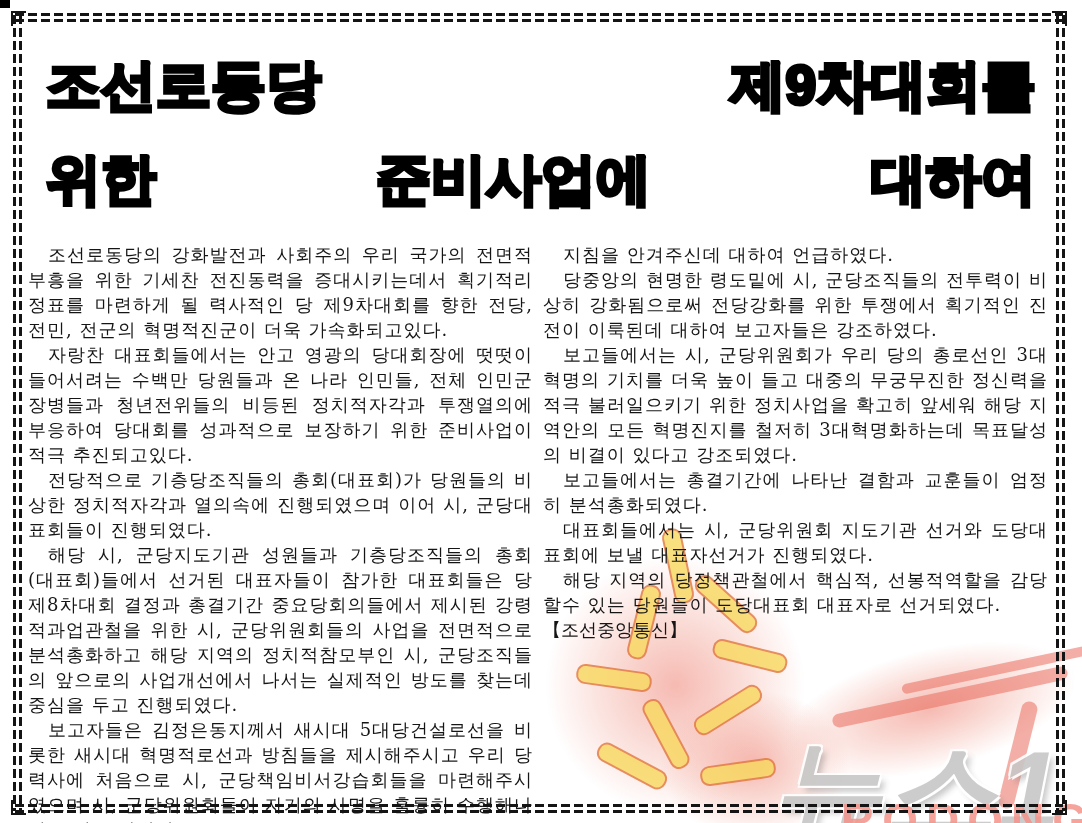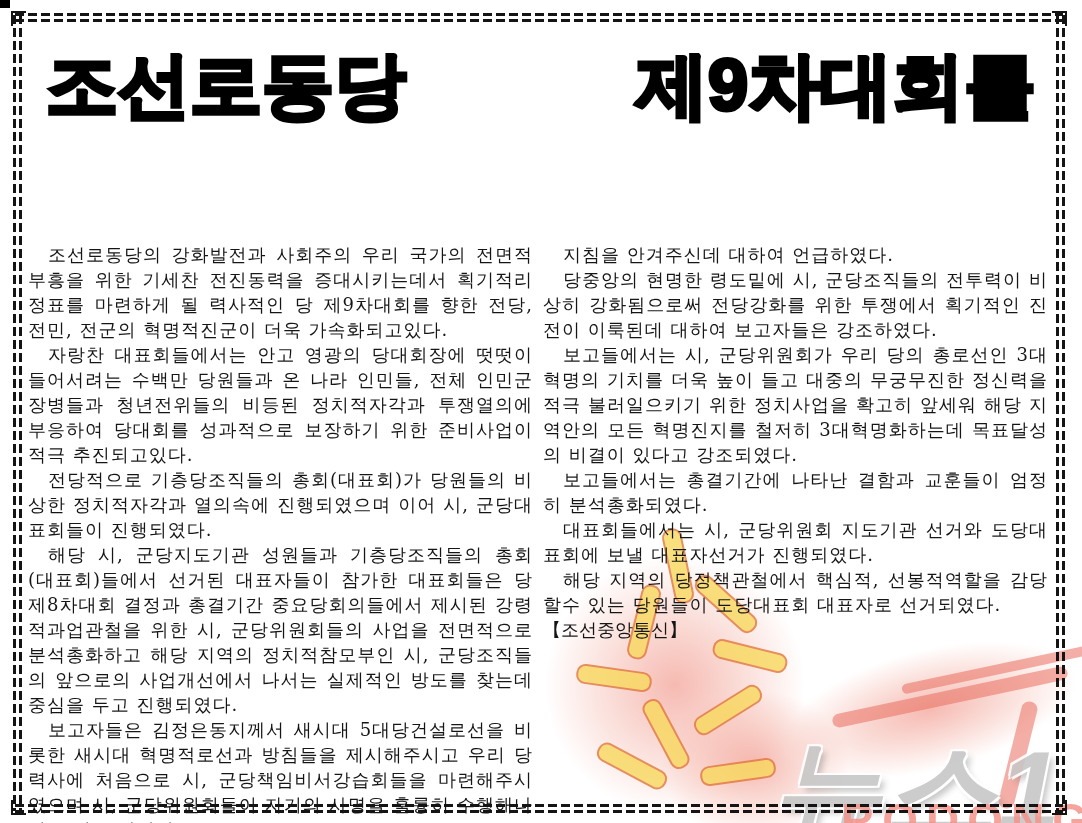--- a/index.html
+++ b/index.html
@@ -37,21 +37,21 @@
     background-size:3px 100%,3px 100%;background-position:0 0,6px 0;background-repeat:no-repeat;}
   .c{position:absolute;width:13px;height:13px;z-index:3;}
   .c-tl{top:11px;left:11px;border-top:2px solid #141414;border-left:2px solid #141414;}
   .c-tr{top:11px;right:15px;border-top:2px solid #141414;border-right:2px solid #141414;}
   .c-bl{bottom:8px;left:11px;border-bottom:2px solid #141414;border-left:2px solid #141414;}
   .c-br{bottom:8px;right:15px;border-bottom:2px solid #141414;border-right:2px solid #141414;}
   
   .headline{
     position:absolute;top:38px;left:46px;right:46px;z-index:2;
     font-family:"Liberation Sans","DejaVu Sans",sans-serif;
-    font-weight:900;font-size:72px;line-height:94px;
+    font-weight:900;font-size:55px;line-height:94px;
     color:#000;
     -webkit-text-stroke:4px #000;
     text-align:justify;
   }
   .headline-line{text-align-last:justify;white-space:nowrap;}
   
   .body-columns{
     position:absolute;top:242px;left:28px;right:34px;bottom:18px;z-index:2;
     display:flex;gap:10px;
     font-size:18px;line-height:25px;letter-spacing:1px;
@@ -117,20 +117,21 @@
     <div class="petal" style="left:594px;top:756px;transform:rotate(28deg);"></div>
     <div class="swoosh sw1"></div>
     <div class="swoosh sw2"></div>
     <div class="swoosh sw3"></div>
     <div class="wm-brand">뉴스1</div>
     <div class="wm-bottom">RODONG</div>
   </div>
 
   <div class="headline">
     <div class="headline-line">조선로동당 제9차대회를</div>
+    <div class="headline-line">위한 준비사업에 대하여</div>
   </div>
 
   <div class="body-columns">
     <div class="col">
       <p>조선로동당의 강화발전과 사회주의 우리 국가의 전면적부흥을 위한 기세찬 전진동력을 증대시키는데서 획기적리정표를 마련하게 될 력사적인 당 제9차대회를 향한 전당, 전민, 전군의 혁명적진군이 더욱 가속화되고있다.</p>
       <p>자랑찬 대표회들에서는 안고 영광의 당대회장에 떳떳이 들어서려는 수백만 당원들과 온 나라 인민들, 전체 인민군장병들과 청년전위들의 비등된 정치적자각과 투쟁열의에 부응하여 당대회를 성과적으로 보장하기 위한 준비사업이 적극 추진되고있다.</p>
       <p>전당적으로 기층당조직들의 총회(대표회)가 당원들의 비상한 정치적자각과 열의속에 진행되였으며 이어 시, 군당대표회들이 진행되였다.</p>
       <p>해당 시, 군당지도기관 성원들과 기층당조직들의 총회(대표회)들에서 선거된 대표자들이 참가한 대표회들은 당 제8차대회 결정과 총결기간 중요당회의들에서 제시된 강령적과업관철을 위한 시, 군당위원회들의 사업을 전면적으로 분석총화하고 해당 지역의 정치적참모부인 시, 군당조직들의 앞으로의 사업개선에서 나서는 실제적인 방도를 찾는데 중심을 두고 진행되였다.</p>
       <p>보고자들은 김정은동지께서 새시대 5대당건설로선을 비롯한 새시대 혁명적로선과 방침들을 제시해주시고 우리 당력사에 처음으로 시, 군당책임비서강습회들을 마련해주시였으며 시, 군당위원회들이 자기의 사명을 훌륭히 수행해나갈수 있는 강령적</p>
     </div>

